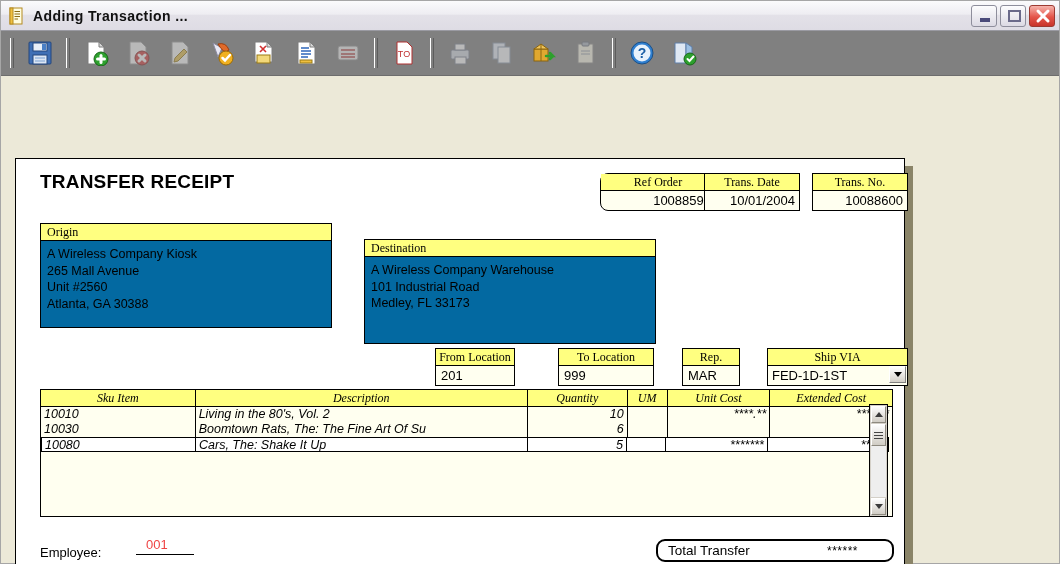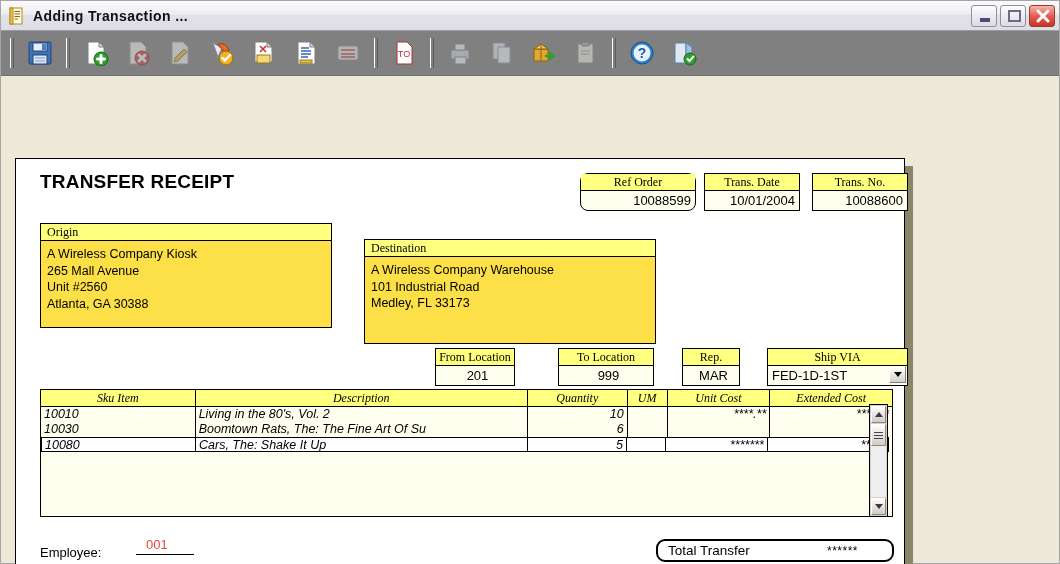--- a/index.html
+++ b/index.html
@@ -83,23 +83,23 @@
   .field .cap{
     background:#ffff80;border-bottom:1px solid #000;
     text-align:center;font-family:"Liberation Serif",serif;
     font-size:12px;color:#000;height:16px;line-height:16px;
     white-space:nowrap;overflow:hidden;
   }
   .field .val{
     height:19px;line-height:19px;font-size:13px;color:#000;
     text-align:right;padding-right:4px;white-space:nowrap;overflow:hidden;
   }
-  .field .val.left{text-align:center;padding-left:5px;padding-right:0;border-radius:7px;}
-  
-  .addr{border:1px solid #000;box-sizing:border-box;background:#fde047;}
+  .field .val.left{text-align:left;padding-left:5px;padding-right:0;border-radius:7px;}
+  
+  .addr{border:1px solid #000;box-sizing:border-box;background:#0369a1;}
   .addr .cap{
     background:#ffff80;border-bottom:1px solid #000;height:16px;line-height:16px;
     font-family:"Liberation Serif",serif;font-size:12px;padding-left:6px;color:#000;
   }
   .addr .body{padding:5px 6px 0 6px;}
   .addr .body div{font-size:12.5px;line-height:16.5px;color:#000;white-space:nowrap;}
   
   .combo{position:relative;}
   .combo .val{text-align:left;padding-left:4px;padding-right:20px;}
   .combo .arrowbox{
@@ -383,21 +383,21 @@
       </svg>
     </span>
   </div>
 
   <div class="desk">
     <div class="shadow"></div>
     <div class="paper">
 
       <div class="abs doc-title">TRANSFER RECEIPT</div>
 
-      <div class="abs field" style="left:564px;top:14px;width:116px;border-radius:8px;">
+      <div class="abs field" style="left:584px;top:14px;width:116px;border-radius:8px;">
         <div class="cap">Ref Order</div>
         <div class="val">10088599</div>
       </div>
       <div class="abs field" style="left:688px;top:14px;width:96px;">
         <div class="cap">Trans. Date</div>
         <div class="val">10/01/2004</div>
       </div>
       <div class="abs field" style="left:796px;top:14px;width:96px;">
         <div class="cap">Trans. No.</div>
         <div class="val">10088600</div>

